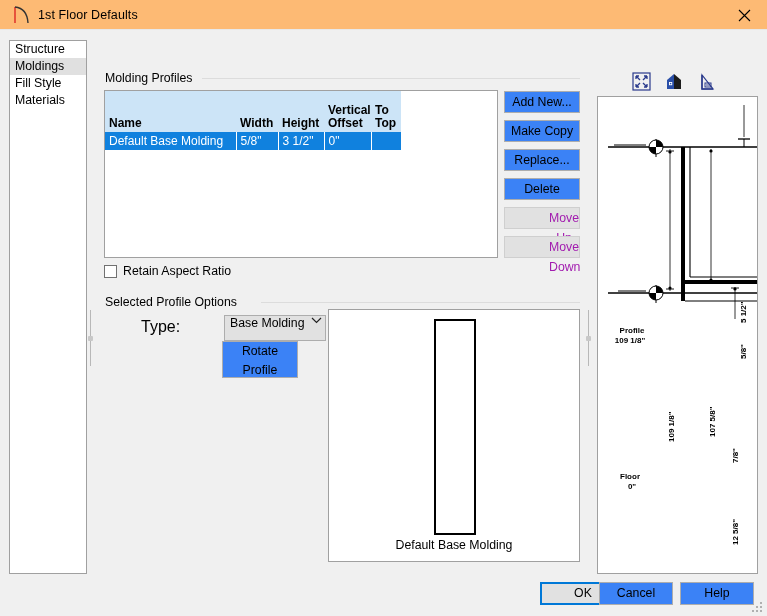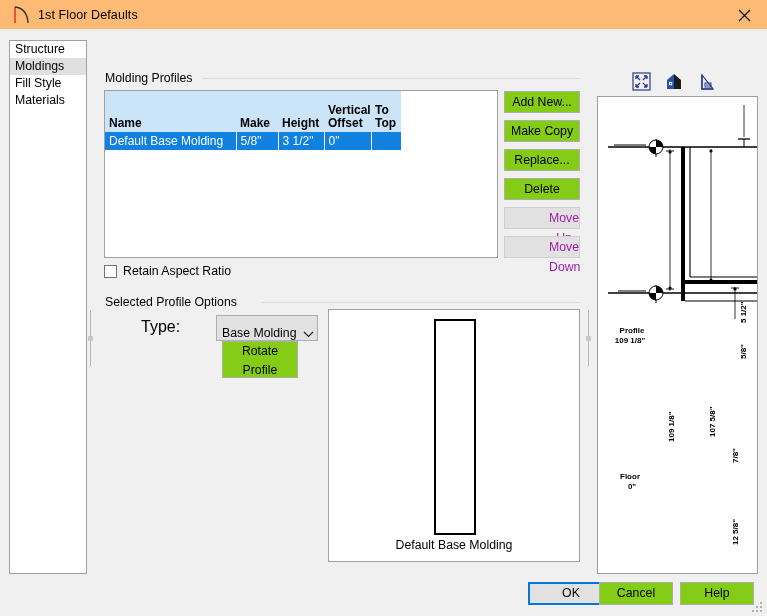--- a/index.html
+++ b/index.html
@@ -125,21 +125,21 @@
     padding: 1px 3px 1px 4px;
     height: 18px;
     border-right: 1px solid #ffffff;
     white-space: nowrap;
     overflow: hidden;
   }
   table.mold td:last-child { border-right: 0; }
 
   
   .btn {
-    background: #84cc16;
+    background: #3b82f6;
     border: 1px solid #adadad;
     font-family: "Liberation Sans", sans-serif;
     font-size: 12.3px;
     color: #000;
     text-align: center;
     cursor: default;
     padding: 0;
   }
   .btn.disabled { color: #a21caf; background: #e1e1e1; border-color: #cfcfcf; padding-left: 44px; }
   .side-btn {
@@ -161,25 +161,25 @@
     margin-right: 6px;
   }
   .cblabel { font-size: 12.3px; color: #000; text-align: right; }
 
   
   .type-label {
     position: absolute; left: 141px; top: 288px;
     font-size: 16px; color: #000;
   }
   .combo {
-    position: absolute; left: 216px; top: 285px;
+    position: absolute; left: 224px; top: 285px;
     width: 102px; height: 26px;
     background: #e1e1e1;
     border: 1px solid #adadad;
-    display: flex; align-items: flex-end;
+    display: flex; align-items: flex-start;
     cursor: default;
   }
   .combo-text { font-size: 12.3px; color: #000; padding-left: 5px; flex:1; }
   .combo-arrow {
     width: 18px; text-align: center; font-size: 9px; color: #222;
     font-family: "DejaVu Sans", sans-serif;
   }
   .rotate-btn {
     position: absolute; left: 222px; top: 311px;
     width: 76px; height: 37px;
@@ -310,21 +310,21 @@
     <div class="group" style="left:104px; top:48px; width:476px; height:1px;">
       <div class="group-line" style="left:98px; width:378px;"></div>
       <div class="group-label">Molding Profiles</div>
     </div>
 
     <div class="table-wrap">
       <table class="mold">
         <thead>
           <tr>
             <th style="width:131px;">Name</th>
-            <th style="width:42px;">Make</th>
+            <th style="width:42px;">Width</th>
             <th style="width:46px;">Height</th>
             <th style="width:47px;">Vertical Offset</th>
             <th style="width:30px;">To Top</th>
           </tr>
         </thead>
         <tbody>
           <tr>
             <td>Default Base Molding</td>
             <td>5/8"</td>
             <td>3 1/2"</td>
@@ -457,21 +457,21 @@
       <div class="vtxt" style="left:141px; top:262px;">5/8"</div>
       <div class="vtxt" style="left:69px; top:345px;">109 1/8"</div>
       <div class="vtxt" style="left:110px; top:340px;">107 5/8"</div>
       <div class="vtxt" style="left:133px; top:366px;">7/8"</div>
       <div class="vtxt" style="left:133px; top:448px;">12 5/8"</div>
     </div>
 
   </div>
 
   <div class="bottom-bar">
-    <div class="btn bbtn default" style="left:528px;padding-left:12px;">OK</div>
+    <div class="btn bbtn default" style="left:540px;padding-left:12px;">OK</div>
     <div class="btn bbtn" style="left:599px;">Cancel</div>
     <div class="btn bbtn" style="left:680px;">Help</div>
     <div class="resize-grip">
       <i style="left:8px;top:0;"></i>
       <i style="left:4px;top:4px;"></i>
         <i style="left:8px;top:4px;"></i>
       <i style="left:0;top:8px;"></i>
         <i style="left:4px;top:8px;"></i>
         <i style="left:8px;top:8px;"></i>
     </div>

